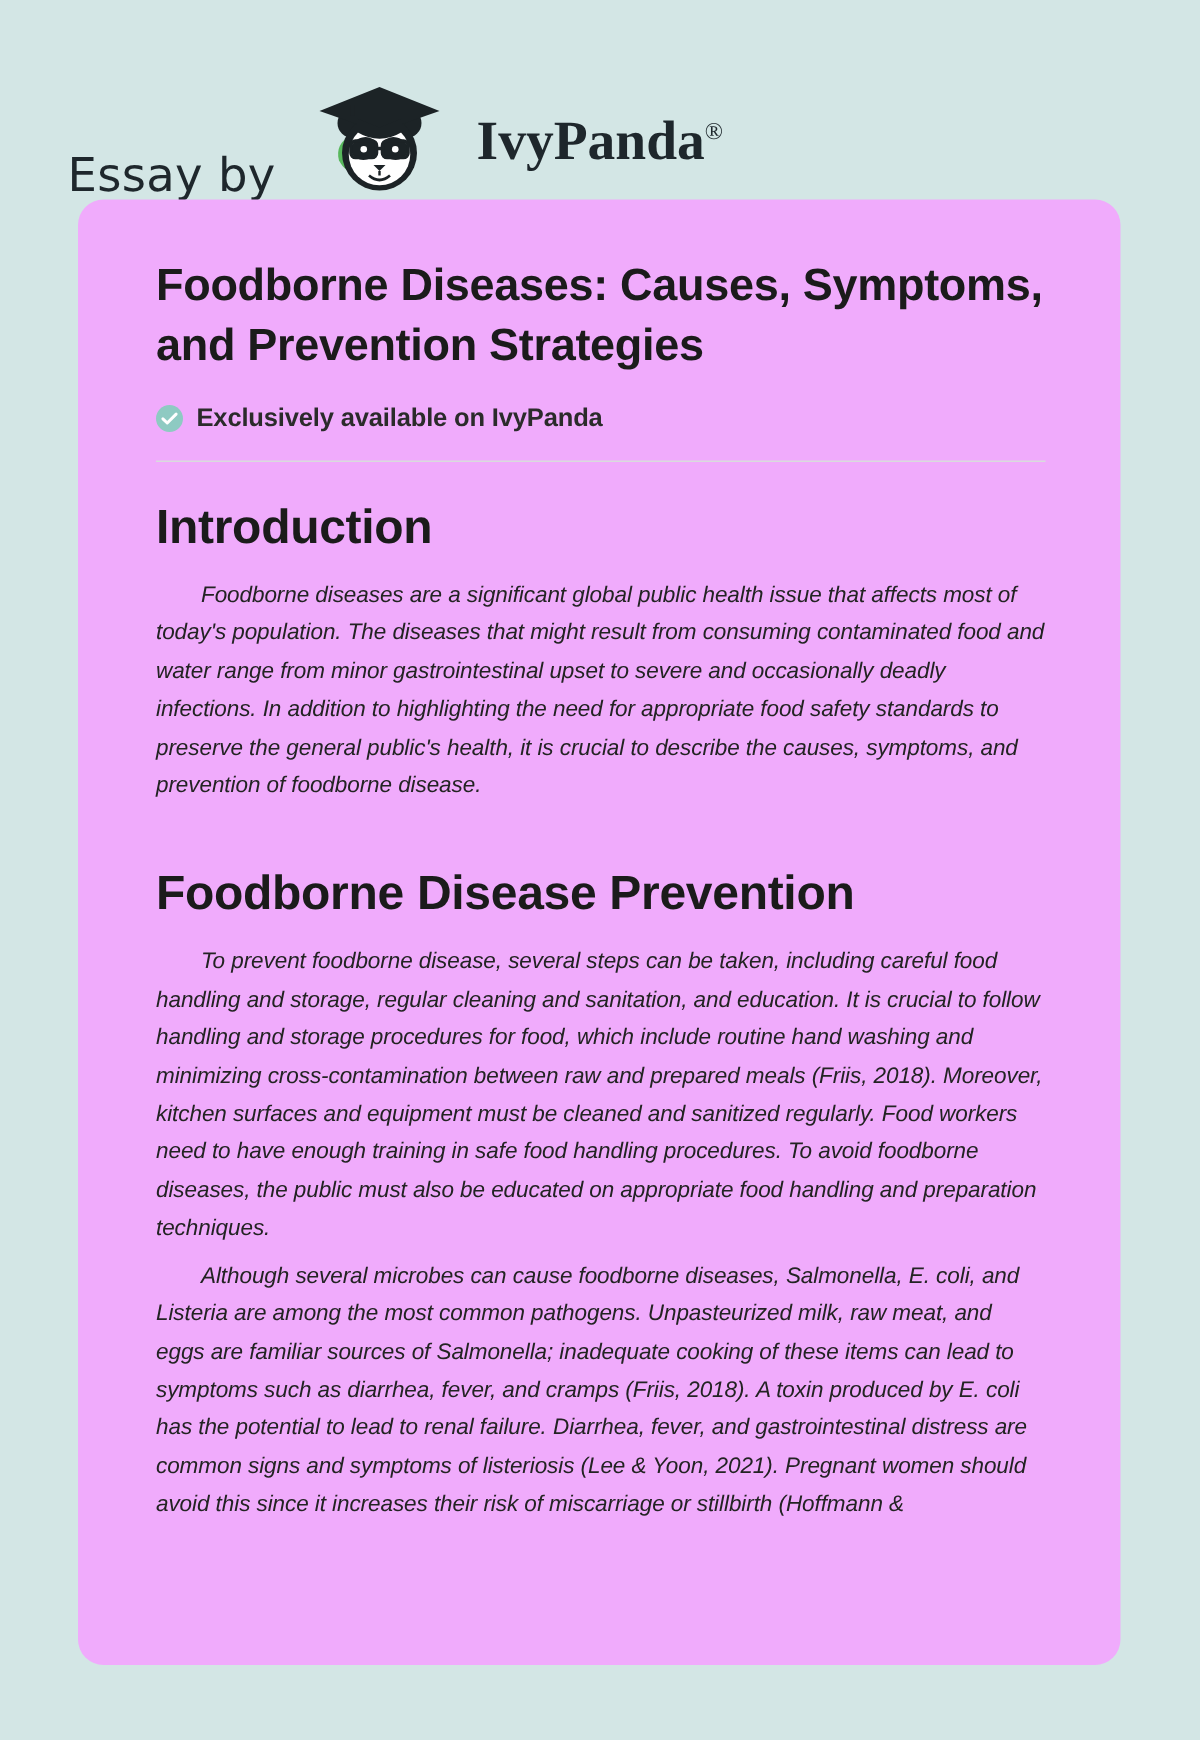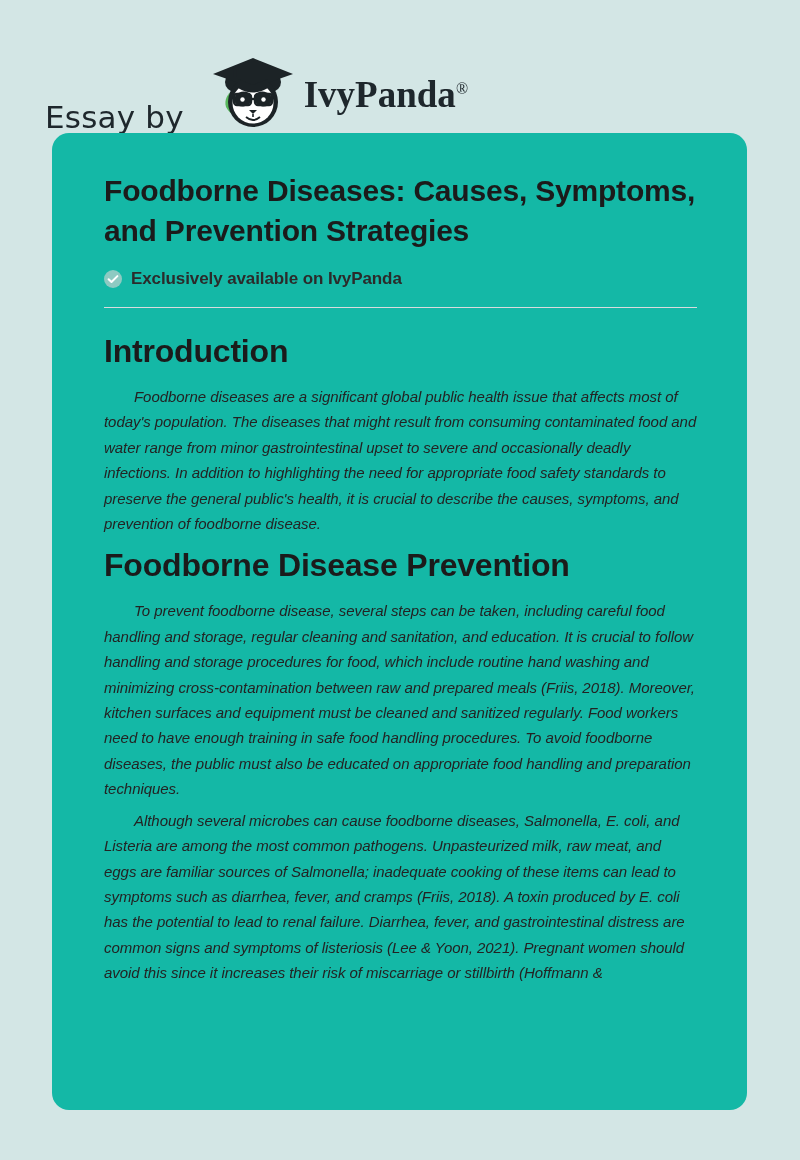--- a/index.html
+++ b/index.html
@@ -40,39 +40,39 @@
     height: 78px;
     position: relative;
     flex: 0 0 auto;
   }
   .brand-wordmark {
     font-family: "Liberation Serif", serif;
     font-size: 37px;
     font-weight: 700;
     color: #1e272c;
     line-height: 1;
-    margin-left: 2px;
+    margin-left: 16px;
     position: relative;
     letter-spacing: 0px;
   }
   .brand-reg {
     font-family: "Liberation Serif", serif;
     font-size: 16px;
     vertical-align: super;
     font-weight: 400;
   }
 
   
   .paper-card {
     position: absolute;
     left: 52px;
     top: 133px;
     width: 695px;
     height: 977px;
-    background: #14b8a6;
+    background: #f0abfc;
     border-radius: 17px;
     box-sizing: border-box;
     padding: 38px 50px 0 52px;
     overflow: hidden;
   }
 
   .doc-title {
     font-family: "Liberation Sans", sans-serif;
     font-size: 30px;
     font-weight: 700;
@@ -116,21 +116,21 @@
 
   .section-heading {
     font-family: "Liberation Sans", sans-serif;
     font-size: 32px;
     font-weight: 700;
     color: #1b1b1b;
     margin: 0 0 16px 0;
     line-height: 34px;
     letter-spacing: -0.2px;
   }
-  .section-heading.spaced { margin-top: 12px; }
+  .section-heading.spaced { margin-top: 42px; }
 
   .body-para {
     font-family: "Liberation Sans", sans-serif;
     font-size: 15px;
     line-height: 25.4px;
     color: #232323;
     margin: 0 0 6px 0;
     text-indent: 30px;
     text-align: left;
     letter-spacing: -0.05px;

